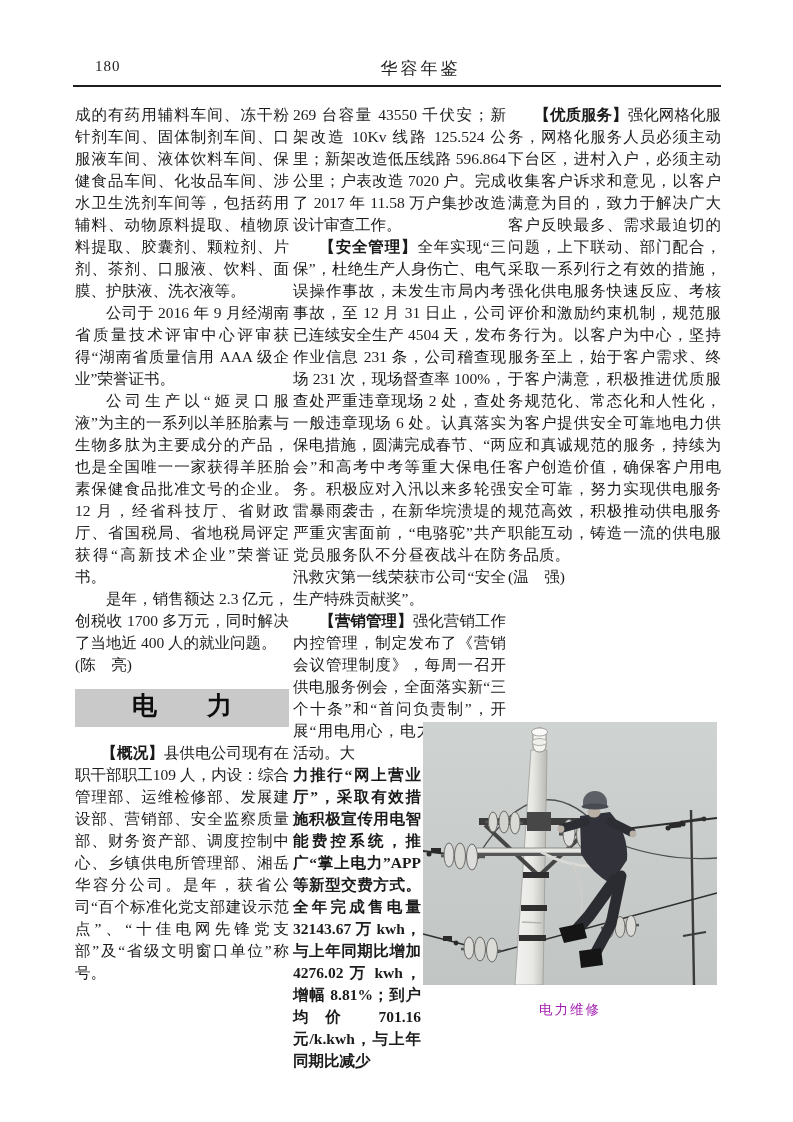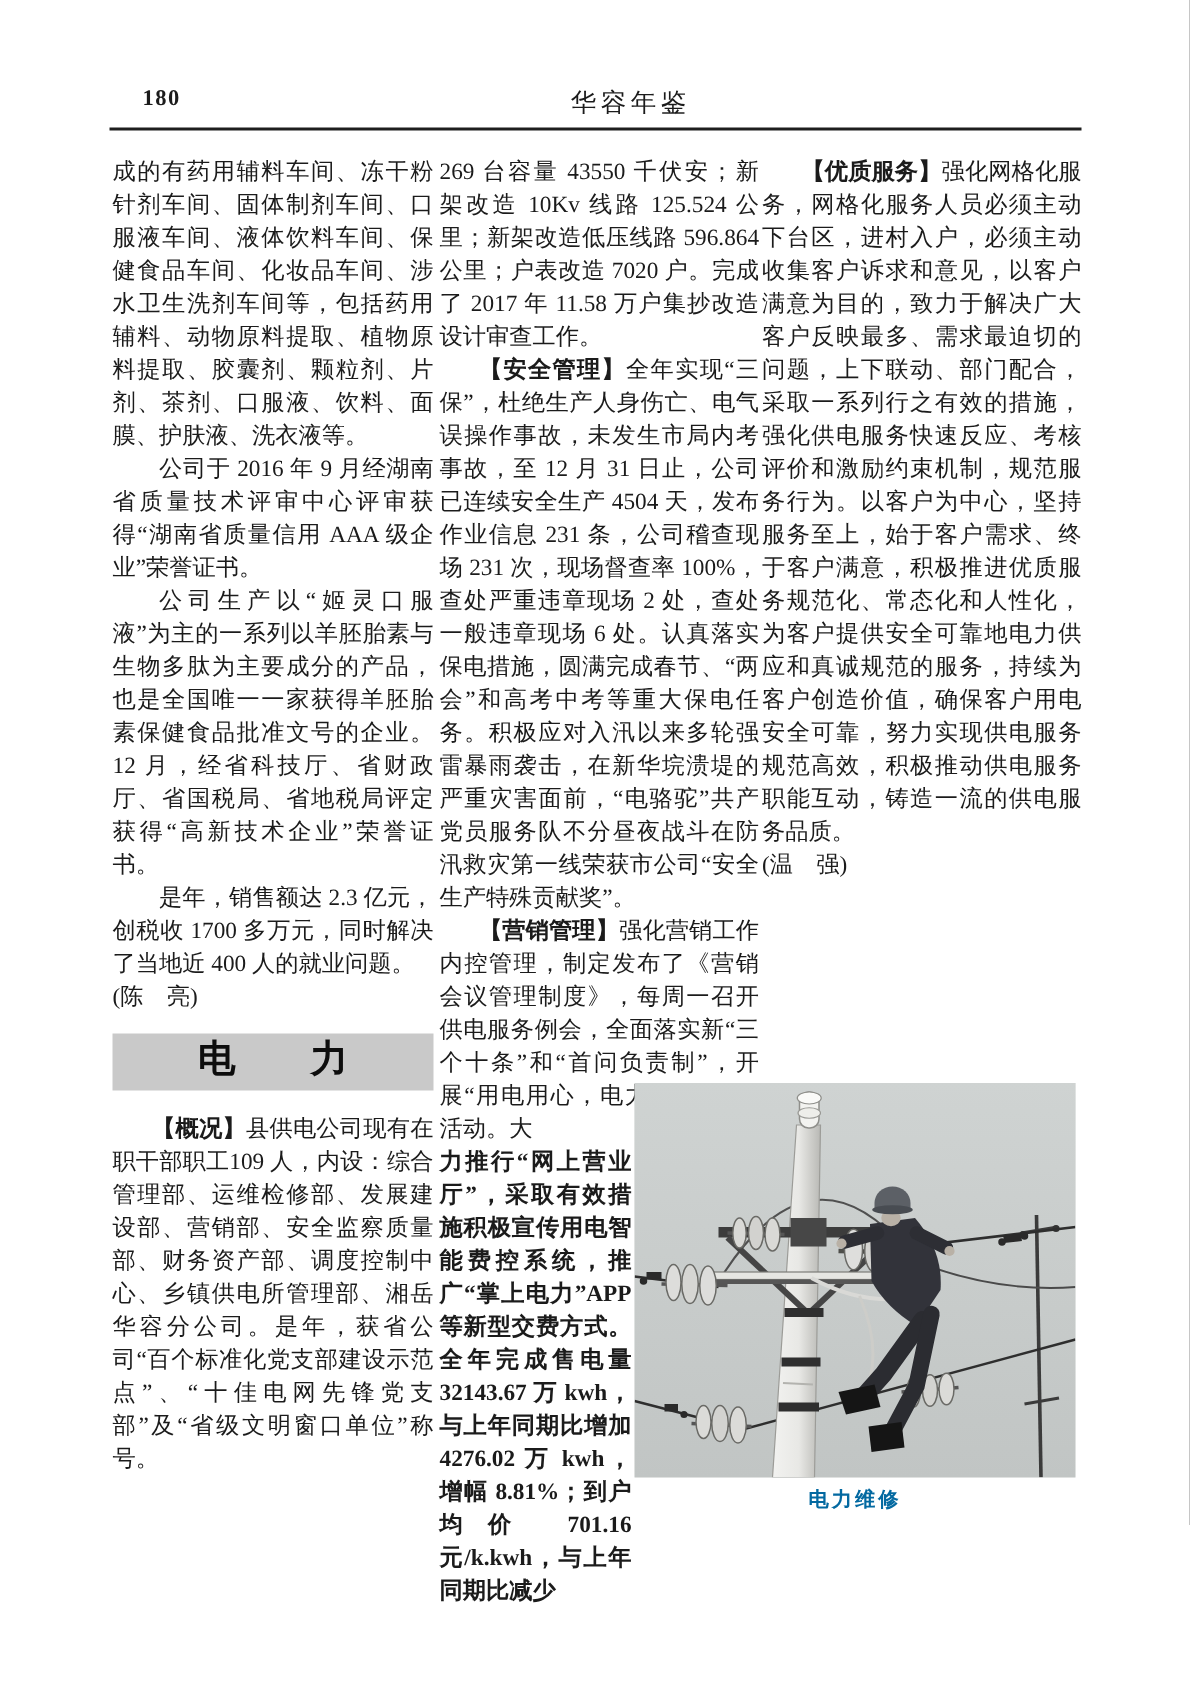--- a/index.html
+++ b/index.html
@@ -14,21 +14,21 @@
     width:793px;height:1122px;
     margin:0 auto;
     background:#ffffff;
     color:var(--ink);
     font-family:"Liberation Serif","DejaVu Serif",serif;
     overflow:hidden;
   }
   
   .folio{
     position:absolute;left:95px;top:58px;
-    font-size:15px;letter-spacing:1px;font-weight:bold;
+    font-size:15px;letter-spacing:1px;
   }
   .book-title{
     position:absolute;left:0;right:0;top:57px;
     text-align:center;font-size:17px;letter-spacing:3px;margin-left:48px;
   }
   .head-rule{
     position:absolute;left:73px;top:85px;
     width:648px;height:2px;background:#1e1e1e;
   }
   
@@ -69,26 +69,26 @@
     position:absolute;left:423px;top:722px;
     width:294px;
   }
   .photo-frame{
     width:294px;height:263px;
     background:var(--sky);
     overflow:hidden;
   }
   .photo-frame svg{display:block;}
   .photo-caption{
-    margin-top:6px;
+    margin-top:16px;
     text-align:center;
     font-size:13.5px;
-    font-weight:700;
+    font-weight:400;
     letter-spacing:2px;
-    color:#0369a1;
+    color:#a21caf;
   }
 </style>
 </head>
 <body>
 
 <div class="page">
 
   <div class="folio">180</div>
   <div class="book-title">华容年鉴</div>
   <div class="head-rule"></div>

